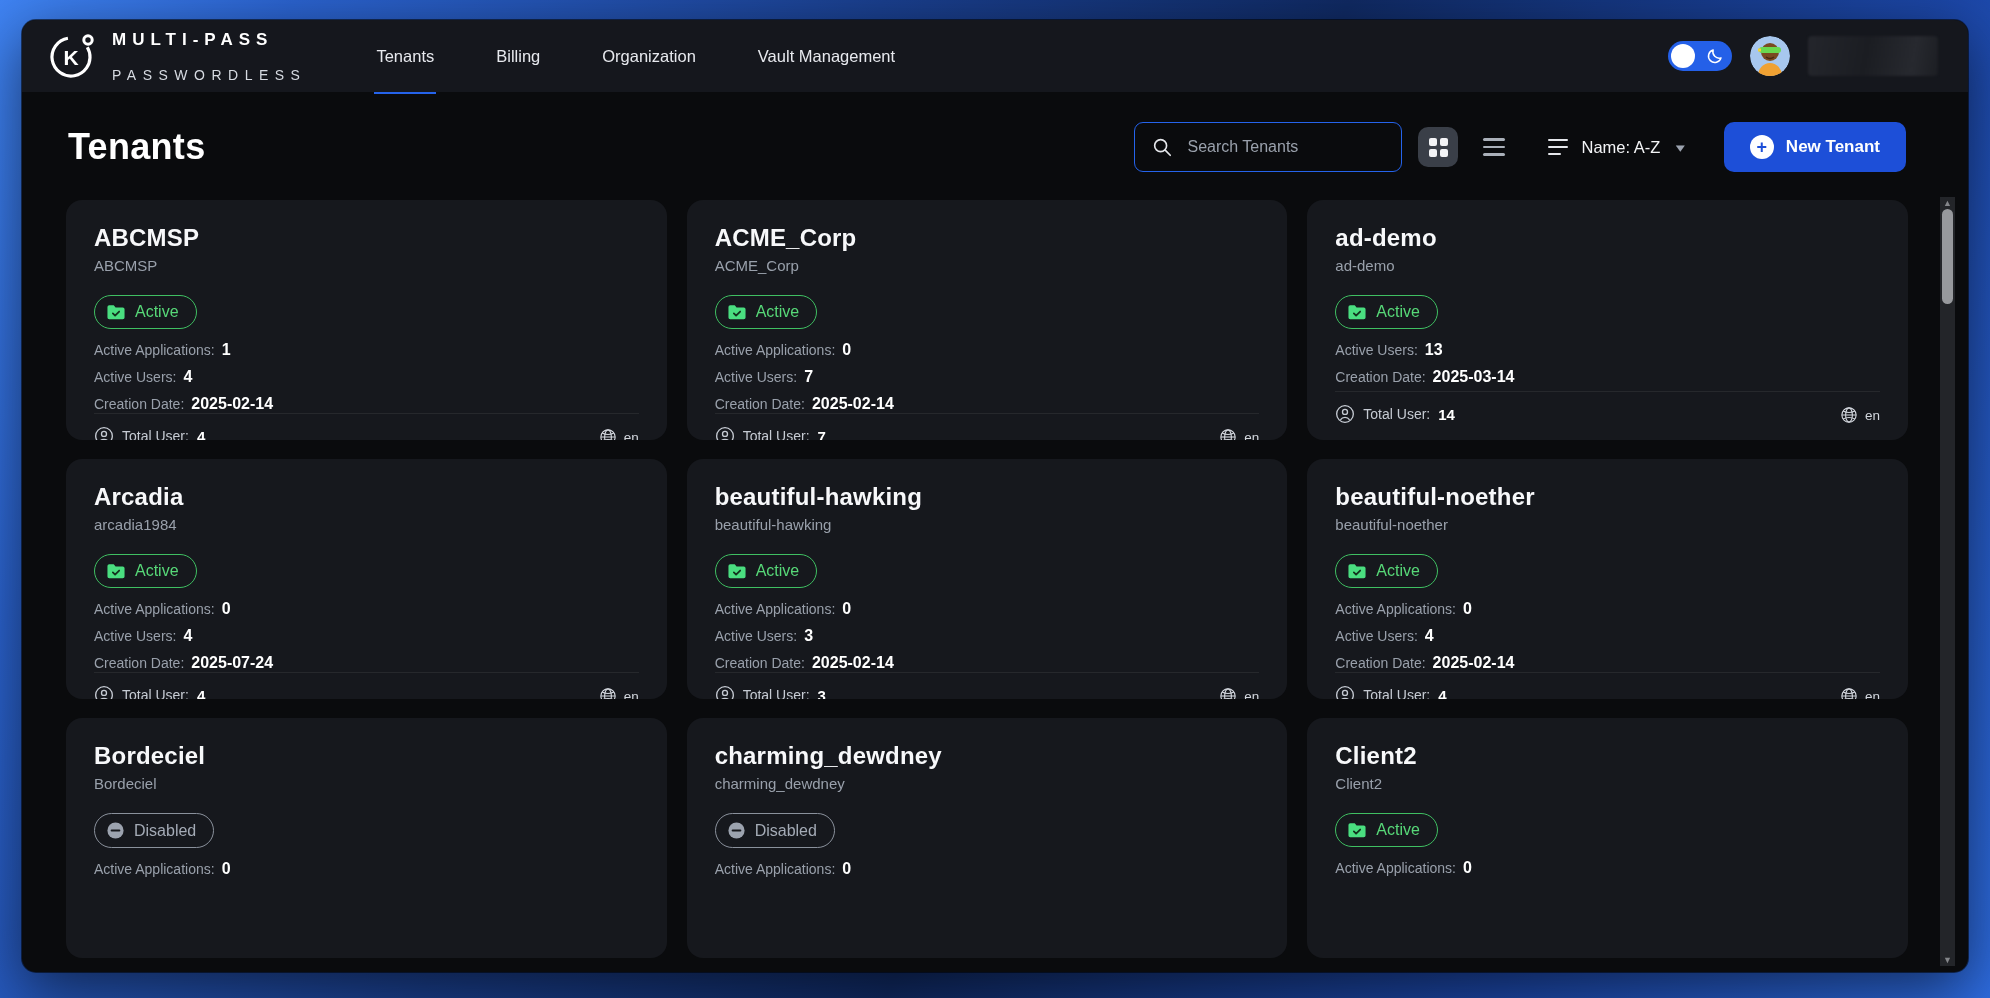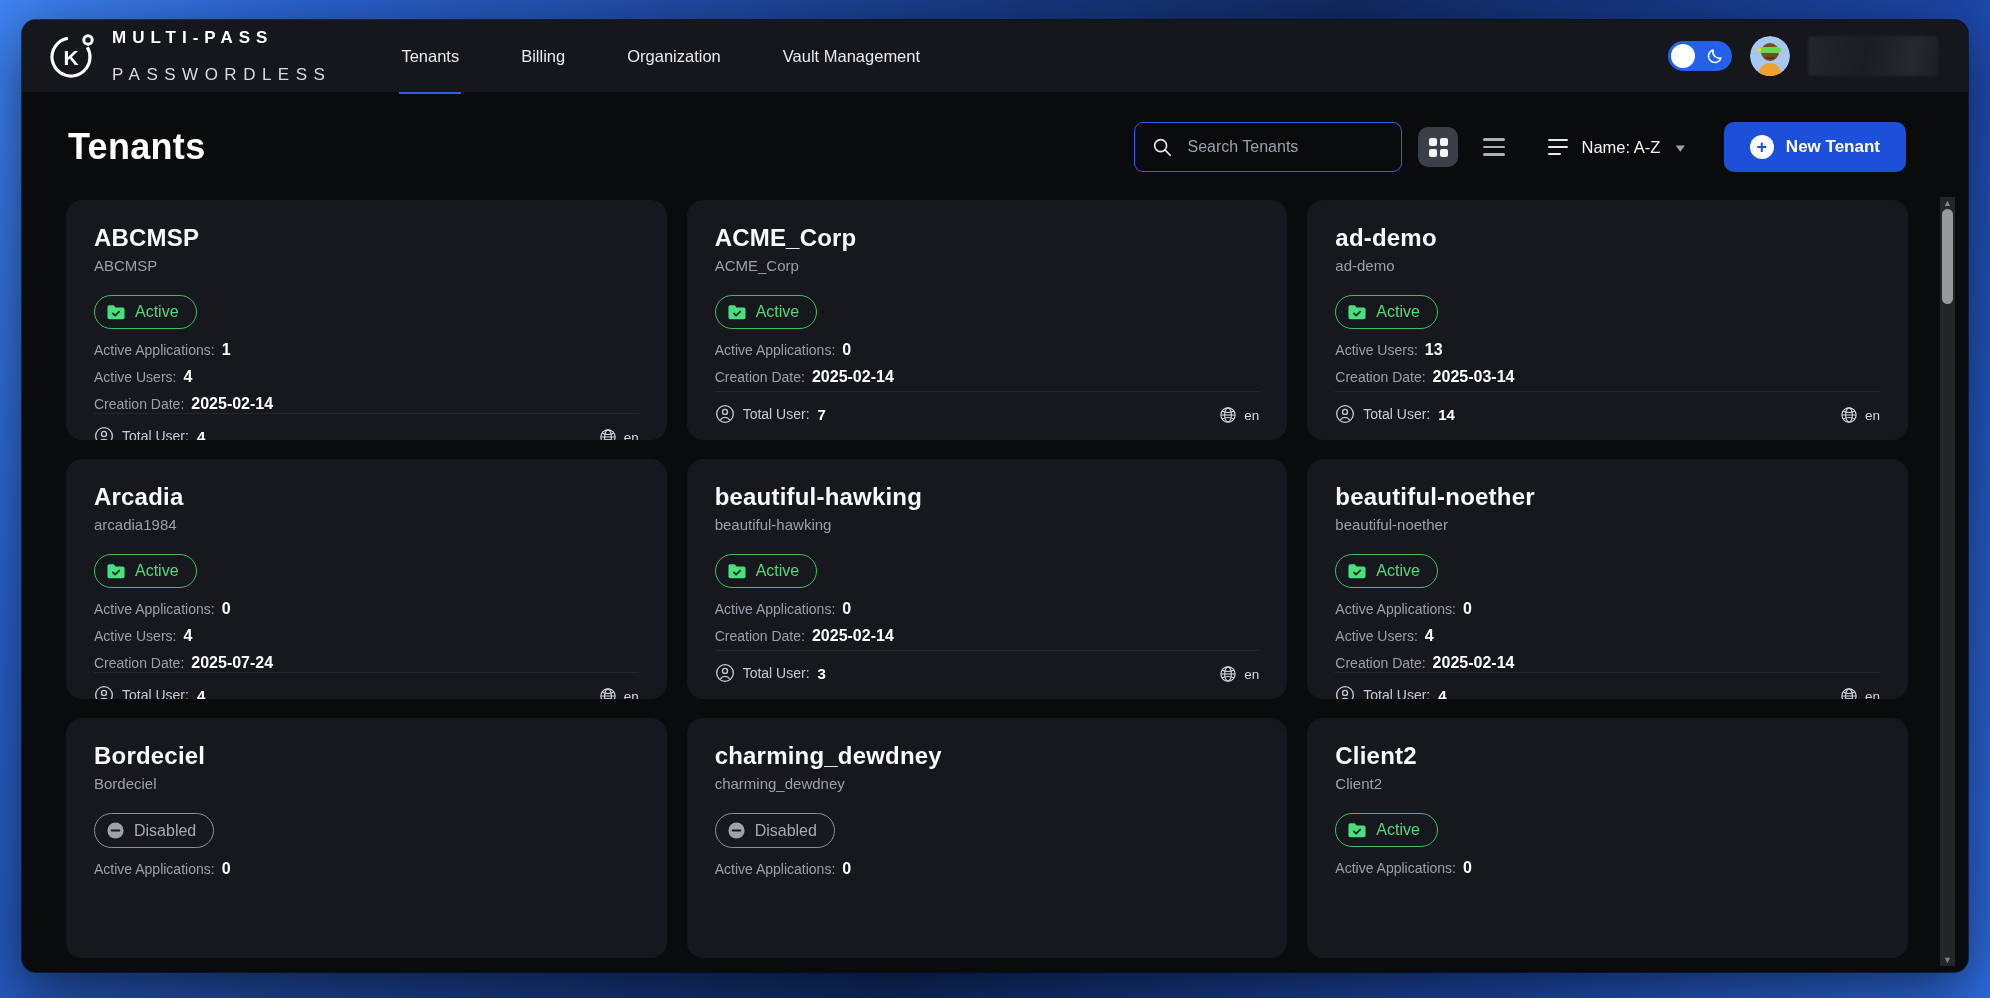--- a/index.html
+++ b/index.html
@@ -8,21 +8,21 @@
   *{box-sizing:border-box}
 
   .window{position:absolute;left:22px;top:20px;width:1946px;height:952px;background:#0a0b0d;
     border-radius:14px;overflow:hidden;box-shadow:0 0 0 1px rgba(0,0,0,.55),0 18px 60px rgba(0,0,0,.55);}
 
   
   .header{height:72px;background:#15171d;display:flex;align-items:center;padding:0 30px 0 24px;}
   .brand{display:flex;align-items:center;gap:14px;}
   .brand-text{display:flex;flex-direction:column;gap:17px;}
   .brand-l1{color:#fff;font-size:17px;font-weight:700;letter-spacing:6px;}
-  .brand-l2{color:#d6dae1;font-size:17px;font-weight:400;letter-spacing:6.5px;}
+  .brand-l2{color:#d6dae1;font-size:14px;font-weight:400;letter-spacing:6.5px;}
   .nav{display:flex;align-items:stretch;gap:58px;margin-left:68px;height:72px;}
   .nav-item{display:flex;align-items:center;color:#e7e9ee;font-size:16.5px;cursor:pointer;
     border-bottom:2.5px solid transparent;padding:0 2px;margin-bottom:-2px;}
   .nav-item.active{border-bottom-color:#2563eb;}
   .hdr-right{margin-left:auto;display:flex;align-items:center;gap:18px;}
   .toggle{width:64px;height:30px;border-radius:16px;background:#2460e8;position:relative;
     display:flex;align-items:center;justify-content:flex-end;padding-right:8px;cursor:pointer;}
   .toggle .knob{position:absolute;left:3px;top:3px;width:24px;height:24px;border-radius:50%;background:#fff;}
   .avatar{width:40px;height:40px;border-radius:50%;overflow:hidden;flex:none;}
   .redacted{width:130px;height:40px;border-radius:4px;
@@ -224,20 +224,23 @@
         <path d="M7.5 11.5 l2.5 2.5 l4.5 -4.5" fill="none" stroke="#14331e" stroke-width="2" stroke-linecap="round" stroke-linejoin="round"></path>
       </svg>
 
       <span>Active</span>
     </div>
     <div class="stats">
       <div class="stat">
         <span>Active Applications:</span><b>0</b>
       </div>
       <div class="stat">
+        <span>Active Users:</span><b>7</b>
+      </div>
+      <div class="stat">
         <span>Creation Date:</span><b>2025-02-14</b>
       </div>
     </div>
     <div class="card-footer">
       <div class="cf-left">
         <svg width="20" height="20" viewBox="0 0 24 24">
           <circle cx="12" cy="12" r="10" fill="none" stroke="#c6cbd3" stroke-width="1.6"></circle>
           <circle cx="12" cy="9.5" r="3" fill="none" stroke="#c6cbd3" stroke-width="1.6"></circle>
           <path d="M6.5 19 a6.5 6.5 0 0 1 11 0" fill="none" stroke="#c6cbd3" stroke-width="1.6"></path>
         </svg>
@@ -350,20 +353,23 @@
         <path d="M7.5 11.5 l2.5 2.5 l4.5 -4.5" fill="none" stroke="#14331e" stroke-width="2" stroke-linecap="round" stroke-linejoin="round"></path>
       </svg>
 
       <span>Active</span>
     </div>
     <div class="stats">
       <div class="stat">
         <span>Active Applications:</span><b>0</b>
       </div>
       <div class="stat">
+        <span>Active Users:</span><b>3</b>
+      </div>
+      <div class="stat">
         <span>Creation Date:</span><b>2025-02-14</b>
       </div>
     </div>
     <div class="card-footer">
       <div class="cf-left">
         <svg width="20" height="20" viewBox="0 0 24 24">
           <circle cx="12" cy="12" r="10" fill="none" stroke="#c6cbd3" stroke-width="1.6"></circle>
           <circle cx="12" cy="9.5" r="3" fill="none" stroke="#c6cbd3" stroke-width="1.6"></circle>
           <path d="M6.5 19 a6.5 6.5 0 0 1 11 0" fill="none" stroke="#c6cbd3" stroke-width="1.6"></path>
         </svg>

